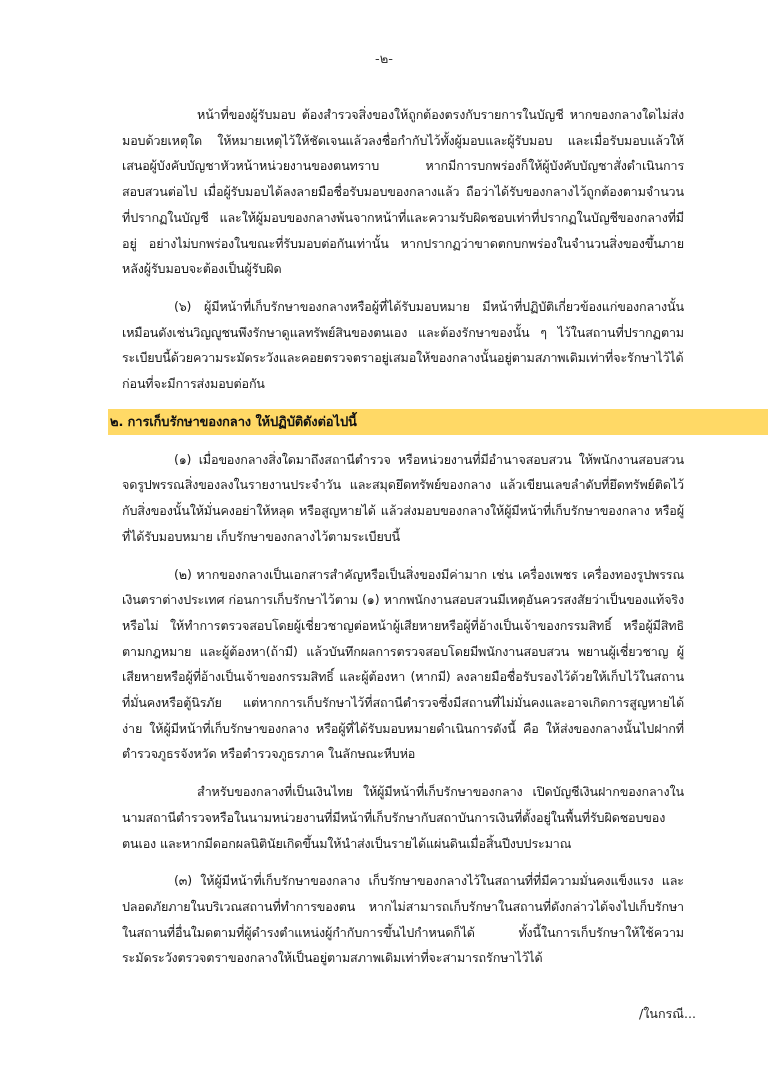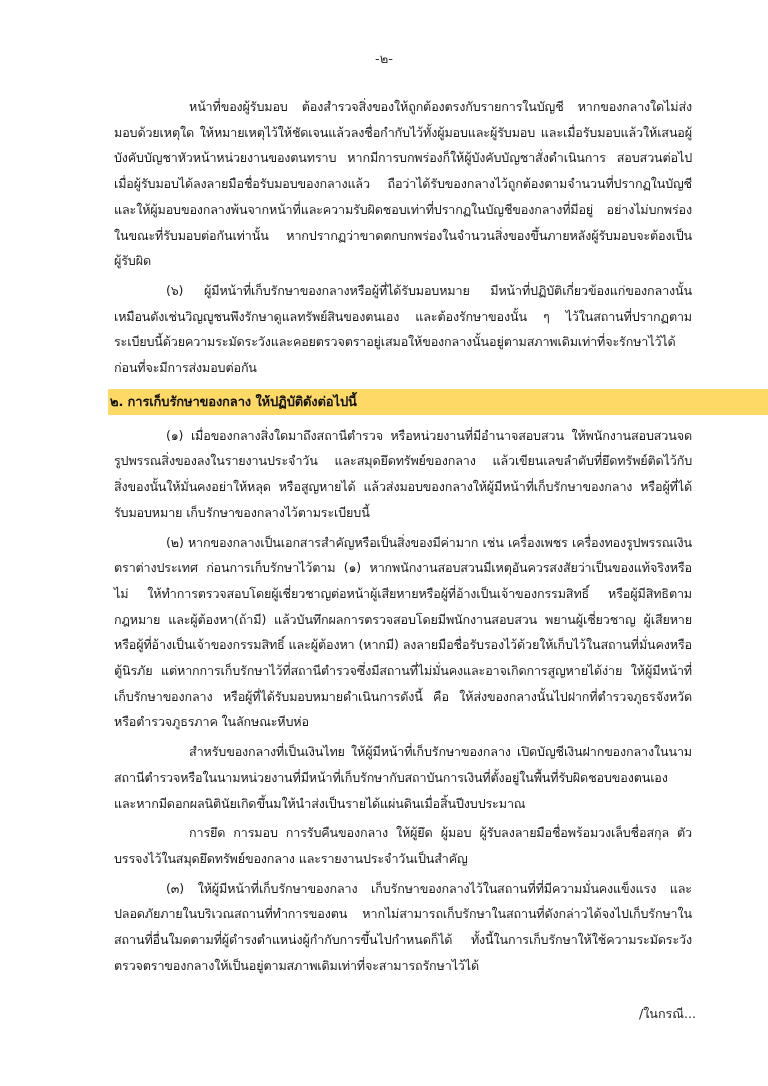--- a/index.html
+++ b/index.html
@@ -27,21 +27,21 @@
   .content {
     position: absolute;
     top: 90px;
     left: 110px;
     width: 586px;
     font-size: 12.6px;
     line-height: 25.7px;
     letter-spacing: -0.15px;
   }
   .para {
-    margin: 4px;
+    margin: 12px;
     text-align: justify;
     text-align-last: left;
   }
   .indent {
     text-indent: 75px;
   }
   .indent-sub {
     text-indent: 52px;
   }
   .section-heading {
@@ -73,17 +73,16 @@
   <p class="para indent">หน้าที่ของผู้รับมอบ ต้องสำรวจสิ่งของให้ถูกต้องตรงกับรายการในบัญชี หากของกลางใดไม่ส่งมอบด้วยเหตุใด ให้หมายเหตุไว้ให้ชัดเจนแล้วลงชื่อกำกับไว้ทั้งผู้มอบและผู้รับมอบ และเมื่อรับมอบแล้วให้เสนอผู้บังคับบัญชาหัวหน้าหน่วยงานของตนทราบ  หากมีการบกพร่องก็ให้ผู้บังคับบัญชาสั่งดำเนินการ สอบสวนต่อไป เมื่อผู้รับมอบได้ลงลายมือชื่อรับมอบของกลางแล้ว ถือว่าได้รับของกลางไว้ถูกต้องตามจำนวนที่ปรากฏในบัญชี และให้ผู้มอบของกลางพ้นจากหน้าที่และความรับผิดชอบเท่าที่ปรากฏในบัญชีของกลางที่มีอยู่ อย่างไม่บกพร่องในขณะที่รับมอบต่อกันเท่านั้น หากปรากฏว่าขาดตกบกพร่องในจำนวนสิ่งของขึ้นภายหลังผู้รับมอบจะต้องเป็นผู้รับผิด</p>
   <p class="para indent-sub">(๖) ผู้มีหน้าที่เก็บรักษาของกลางหรือผู้ที่ได้รับมอบหมาย มีหน้าที่ปฏิบัติเกี่ยวข้องแก่ของกลางนั้นเหมือนดังเช่นวิญญูชนพึงรักษาดูแลทรัพย์สินของตนเอง และต้องรักษาของนั้น ๆ ไว้ในสถานที่ปรากฏตามระเบียบนี้ด้วยความระมัดระวังและคอยตรวจตราอยู่เสมอให้ของกลางนั้นอยู่ตามสภาพเดิมเท่าที่จะรักษาไว้ได้ก่อนที่จะมีการส่งมอบต่อกัน</p>
 
   <div class="section-heading" style="background: rgb(255, 217, 102);">
     <span>๒. การเก็บรักษาของกลาง ให้ปฏิบัติดังต่อไปนี้</span>
   </div>
 
   <p class="para indent-sub">(๑) เมื่อของกลางสิ่งใดมาถึงสถานีตำรวจ หรือหน่วยงานที่มีอำนาจสอบสวน ให้พนักงานสอบสวนจดรูปพรรณสิ่งของลงในรายงานประจำวัน และสมุดยึดทรัพย์ของกลาง แล้วเขียนเลขลำดับที่ยึดทรัพย์ติดไว้กับสิ่งของนั้นให้มั่นคงอย่าให้หลุด หรือสูญหายได้ แล้วส่งมอบของกลางให้ผู้มีหน้าที่เก็บรักษาของกลาง หรือผู้ที่ได้รับมอบหมาย เก็บรักษาของกลางไว้ตามระเบียบนี้</p>
   <p class="para indent-sub">(๒) หากของกลางเป็นเอกสารสำคัญหรือเป็นสิ่งของมีค่ามาก เช่น เครื่องเพชร เครื่องทองรูปพรรณเงินตราต่างประเทศ ก่อนการเก็บรักษาไว้ตาม (๑) หากพนักงานสอบสวนมีเหตุอันควรสงสัยว่าเป็นของแท้จริงหรือไม่ ให้ทำการตรวจสอบโดยผู้เชี่ยวชาญต่อหน้าผู้เสียหายหรือผู้ที่อ้างเป็นเจ้าของกรรมสิทธิ์ หรือผู้มีสิทธิตามกฎหมาย และผู้ต้องหา(ถ้ามี) แล้วบันทึกผลการตรวจสอบโดยมีพนักงานสอบสวน พยานผู้เชี่ยวชาญ ผู้เสียหายหรือผู้ที่อ้างเป็นเจ้าของกรรมสิทธิ์ และผู้ต้องหา (หากมี) ลงลายมือชื่อรับรองไว้ด้วยให้เก็บไว้ในสถานที่มั่นคงหรือตู้นิรภัย แต่หากการเก็บรักษาไว้ที่สถานีตำรวจซึ่งมีสถานที่ไม่มั่นคงและอาจเกิดการสูญหายได้ง่าย ให้ผู้มีหน้าที่เก็บรักษาของกลาง หรือผู้ที่ได้รับมอบหมายดำเนินการดังนี้ คือ ให้ส่งของกลางนั้นไปฝากที่ตำรวจภูธรจังหวัด หรือตำรวจภูธรภาค ในลักษณะหีบห่อ</p>
   <p class="para indent">สำหรับของกลางที่เป็นเงินไทย ให้ผู้มีหน้าที่เก็บรักษาของกลาง เปิดบัญชีเงินฝากของกลางในนามสถานีตำรวจหรือในนามหน่วยงานที่มีหน้าที่เก็บรักษากับสถาบันการเงินที่ตั้งอยู่ในพื้นที่รับผิดชอบของตนเอง และหากมีดอกผลนิตินัยเกิดขึ้นมให้นำส่งเป็นรายได้แผ่นดินเมื่อสิ้นปีงบประมาณ</p>
-  <p class="para indent">การยึด การมอบ การรับคืนของกลาง ให้ผู้ยึด ผู้มอบ ผู้รับลงลายมือชื่อพร้อมวงเล็บชื่อสกุล ตัวบรรจงไว้ในสมุดยึดทรัพย์ของกลาง และรายงานประจำวันเป็นสำคัญ</p>
   <p class="para indent-sub">(๓) ให้ผู้มีหน้าที่เก็บรักษาของกลาง เก็บรักษาของกลางไว้ในสถานที่ที่มีความมั่นคงแข็งแรง และปลอดภัยภายในบริเวณสถานที่ทำการของตน หากไม่สามารถเก็บรักษาในสถานที่ดังกล่าวได้จงไปเก็บรักษาในสถานที่อื่นใมดตามที่ผู้ดำรงตำแหน่งผู้กำกับการขึ้นไปกำหนดก็ได้ ทั้งนี้ในการเก็บรักษาให้ใช้ความระมัดระวังตรวจตราของกลางให้เป็นอยู่ตามสภาพเดิมเท่าที่จะสามารถรักษาไว้ได้</p>
 </div>
 
 <div class="continuation">/ในกรณี...</div>
 
 </body></html>

